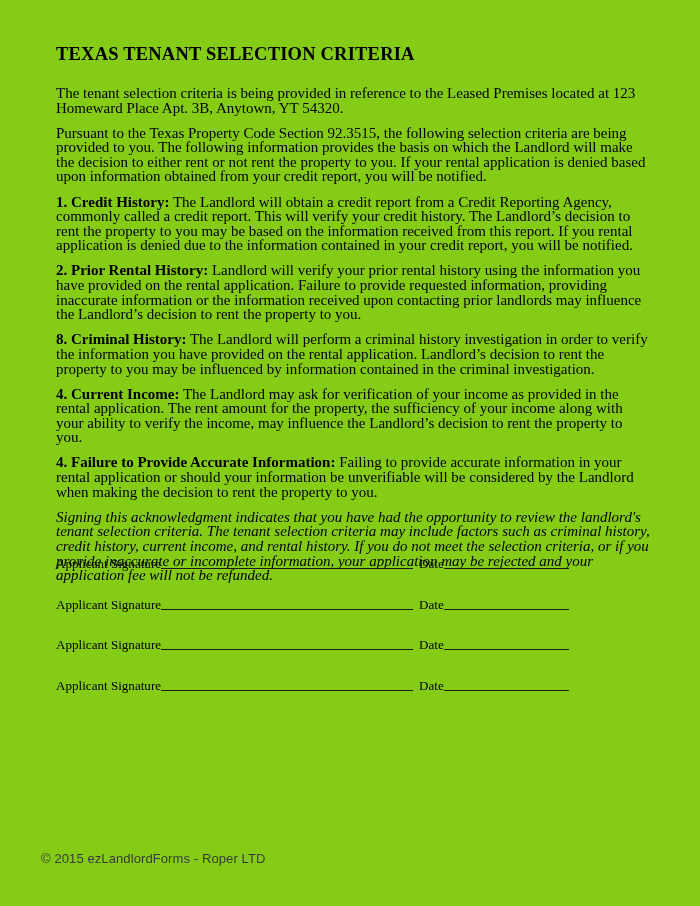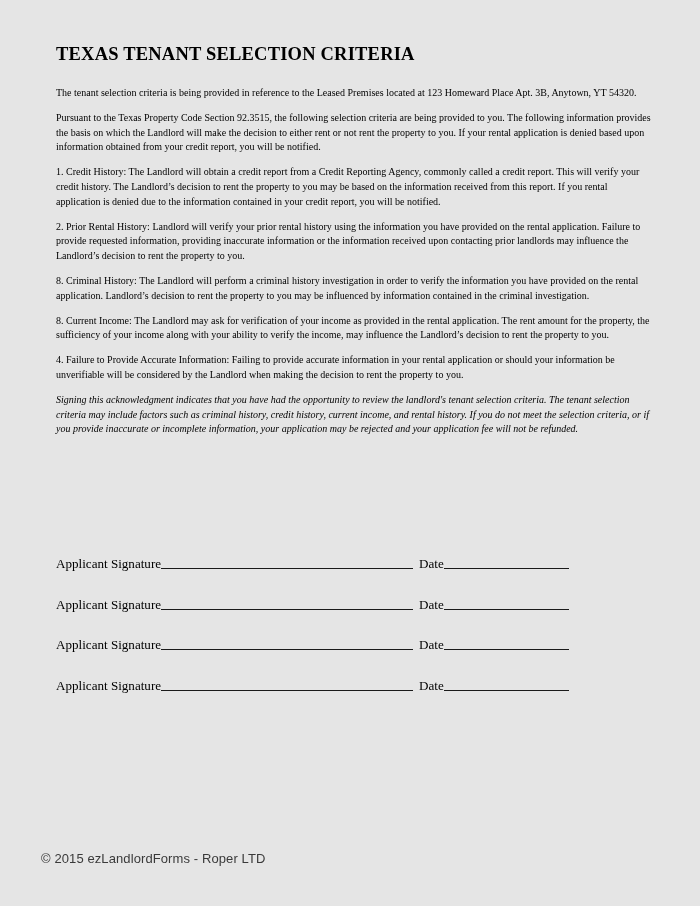--- a/index.html
+++ b/index.html
@@ -15,47 +15,47 @@
     font-family: "Liberation Serif", "DejaVu Serif", serif;
     color: #000000;
     overflow: hidden;
   }
   .page {
     position: absolute;
     top: 0;
     left: 0;
     width: 700px;
     height: 906px;
-    background: #e5e5e5;
+    background: #84cc16;
   }
   .doc-title {
     position: absolute;
     left: 56px;
     top: 32px;
     font-size: 18.5px;
     font-weight: bold;
     letter-spacing: 0.2px;
     line-height: 1.15;
     white-space: nowrap;
   }
   .body-block {
     position: absolute;
     left: 56px;
     top: 86px;
     width: 595px;
   }
   .para {
-    font-size: 10px;
+    font-size: 15px;
     line-height: 14.6px;
     text-align: left;
     margin: 0 0 10.5px 0;
     hyphens: none;
   }
   .para .lead {
-    font-weight: normal;
+    font-weight: bold;
   }
   .para:last-child {
     margin-bottom: 0;
     font-style: italic;
   }
   .sig-block {
     position: absolute;
     left: 56px;
     top: 556px;
     width: 595px;
@@ -111,21 +111,21 @@
     <p class="para">The tenant selection criteria is being provided in reference to the Leased Premises located at 123 Homeward Place Apt. 3B, Anytown, YT 54320.</p>
 
     <p class="para">Pursuant to the Texas Property Code Section 92.3515, the following selection criteria are being provided to you. The following information provides the basis on which the Landlord will make the decision to either rent or not rent the property to you. If your rental application is denied based upon information obtained from your credit report, you will be notified.</p>
 
     <p class="para"><span class="lead">1. Credit History:</span><span> The Landlord will obtain a credit report from a Credit Reporting Agency, commonly called a credit report. This will verify your credit history. The Landlord’s decision to rent the property to you may be based on the information received from this report. If you rental application is denied due to the information contained in your credit report, you will be notified.</span></p>
 
     <p class="para"><span class="lead">2. Prior Rental History:</span><span> Landlord will verify your prior rental history using the information you have provided on the rental application. Failure to provide requested information, providing inaccurate information or the information received upon contacting prior landlords may influence the Landlord’s decision to rent the property to you.</span></p>
 
     <p class="para"><span class="lead">8. Criminal History:</span><span> The Landlord will perform a criminal history investigation in order to verify the information you have provided on the rental application. Landlord’s decision to rent the property to you may be influenced by information contained in the criminal investigation.</span></p>
 
-    <p class="para"><span class="lead">8. Current Income:</span><span> The Landlord may ask for verification of your income as provided in the rental application. The rent amount for the property, the sufficiency of your income along with your ability to verify the income, may influence the Landlord’s decision to rent the property to you.</span></p>
+    <p class="para"><span class="lead">4. Current Income:</span><span> The Landlord may ask for verification of your income as provided in the rental application. The rent amount for the property, the sufficiency of your income along with your ability to verify the income, may influence the Landlord’s decision to rent the property to you.</span></p>
 
     <p class="para"><span class="lead">4. Failure to Provide Accurate Information:</span><span> Failing to provide accurate information in your rental application or should your information be unverifiable will be considered by the Landlord when making the decision to rent the property to you.</span></p>
 
     <p class="para">Signing this acknowledgment indicates that you have had the opportunity to review the landlord's tenant selection criteria. The tenant selection criteria may include factors such as criminal history, credit history, current income, and rental history. If you do not meet the selection criteria, or if you provide inaccurate or incomplete information, your application may be rejected and your application fee will not be refunded.</p>
 
   </div>
 
   <div class="sig-block">
 
     <div class="sig-row"><span class="sig-label">Applicant Signature</span><span class="rule rule-sig"></span><span class="date-label">Date</span><span class="rule rule-date"></span></div>

